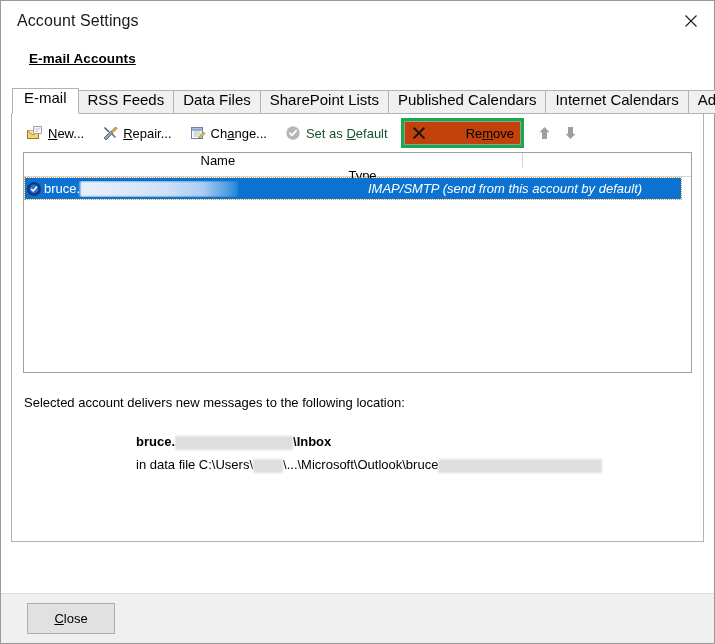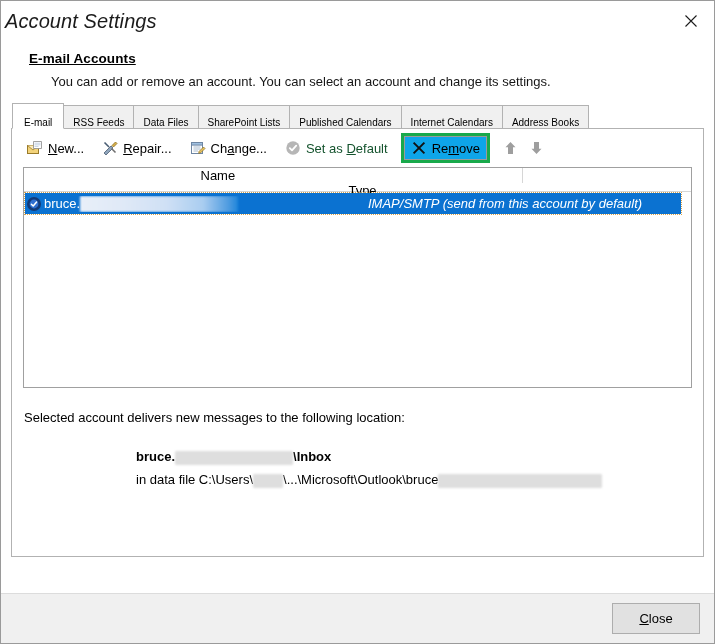--- a/index.html
+++ b/index.html
@@ -34,25 +34,24 @@
   
   .titlebar {
     height: 40px;
     flex: 0 0 40px;
     background: #ffffff;
     display: flex;
     align-items: center;
     position: relative;
   }
   .title-text {
-    font-size: 20px;
+    font-size: 16px;
     color: #1b1b1b;
-    margin-left: 4px;
+    margin-left: 16px;
     letter-spacing: 0.1px;
-    font-style: italic;
   }
   .close-x {
     position: absolute;
     right: 0; top: 0;
     width: 46px;
     height: 40px;
     display: flex;
     align-items: center;
     justify-content: center;
     cursor: pointer;
@@ -94,22 +93,22 @@
     margin-left: 1px;
     display: flex;
     align-items: flex-end;
     z-index: 3;
   }
   .tab {
     height: 24px;
     box-sizing: border-box;
     padding: 0 9px;
     display: flex;
-    align-items: flex-end;
-    font-size: 10px;
+    align-items: flex-start;
+    font-size: 15px;
     color: #000;
     background: #f0f0f0;
     border: 1px solid #b2b2b2;
     border-bottom: 1px solid #b2b2b2;
     margin-right: -1px;
     cursor: default;
     white-space: nowrap;
   }
   .tab.selected {
     background: #ffffff;
@@ -157,21 +156,22 @@
   .tb-btn .tb-ico {
     width: 16px;
     height: 16px;
     margin-right: 5px;
     flex: 0 0 16px;
     display: block;
   }
   .tb-btn.disabled { color: #14532d; cursor: default; }
   .tb-btn.boxed {
     border: 1px solid #9b9b9b;
-    background: #0ea5e9;
+    background: #c2410c;
+    gap: 34px;
   }
   .tb-btn u { text-decoration: underline; }
 
   .green-wrap {
     display: inline-flex;
     border: 3px solid #18a94b;
     padding: 0;
     margin-right: 6px;
     margin-left: 2px;
     box-sizing: border-box;
@@ -295,23 +295,23 @@
   }
   .detail-row.bold { font-weight: bold; }
 
   
   .footer {
     flex: 0 0 50px;
     background: #f0f0f0;
     border-top: 1px solid #dcdcdc;
     display: flex;
     align-items: center;
-    justify-content: flex-end;
     padding-right: 14px;
     box-sizing: border-box;
+    padding-left: 26px;
   }
   .close-btn {
     width: 88px;
     height: 31px;
     background: #e1e1e1;
     border: 1px solid #adadad;
     font-size: 13px;
     color: #000;
     display: flex;
     align-items: center;
@@ -330,21 +330,20 @@
     <span class="title-text">Account Settings</span>
     <div class="close-x">
       <svg width="16" height="16" viewBox="0 0 16 16">
         <path d="M2.5 2.5 L13.5 13.5 M13.5 2.5 L2.5 13.5" stroke="#1b1b1b" stroke-width="1.1" fill="none"></path>
       </svg>
     </div>
   </div>
 
   <div class="header-block">
     <div class="header-title">E-mail Accounts</div>
-    <div class="header-desc">You can add or remove an account. You can select an account and change its settings.</div>
   </div>
 
   <div class="body-area">
 
     <div class="tabstrip">
       <div class="tab selected">
           <span>E-mail</span>
         </div>
       <div class="tab">
           <span>RSS Feeds</span>

